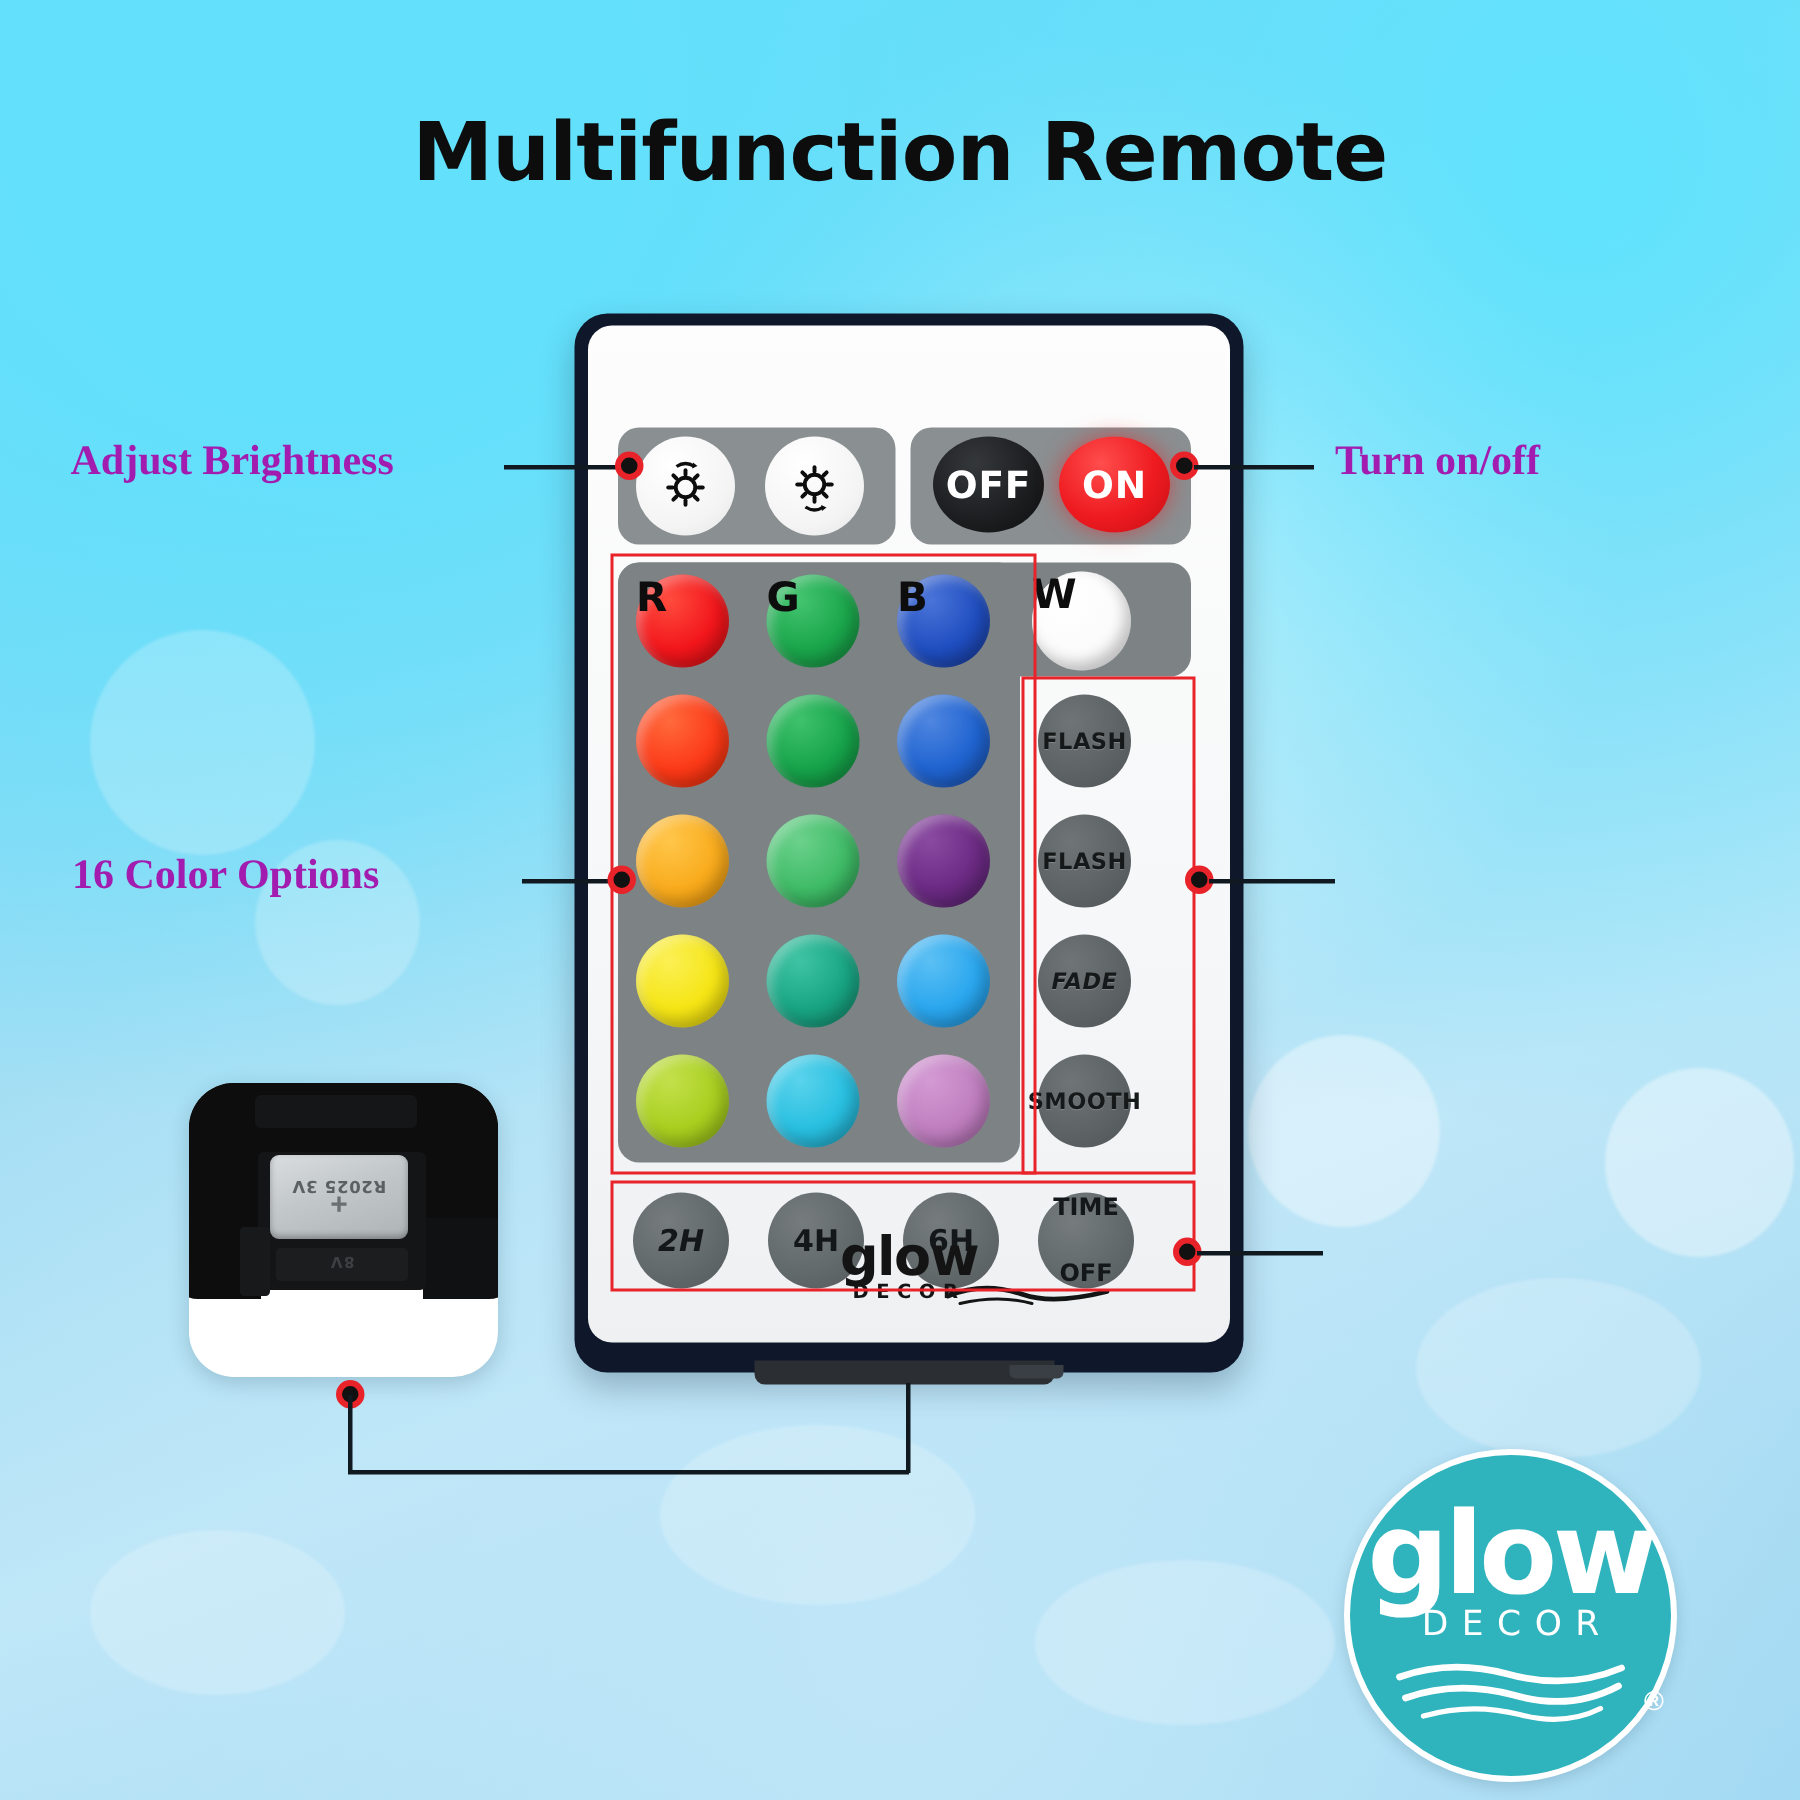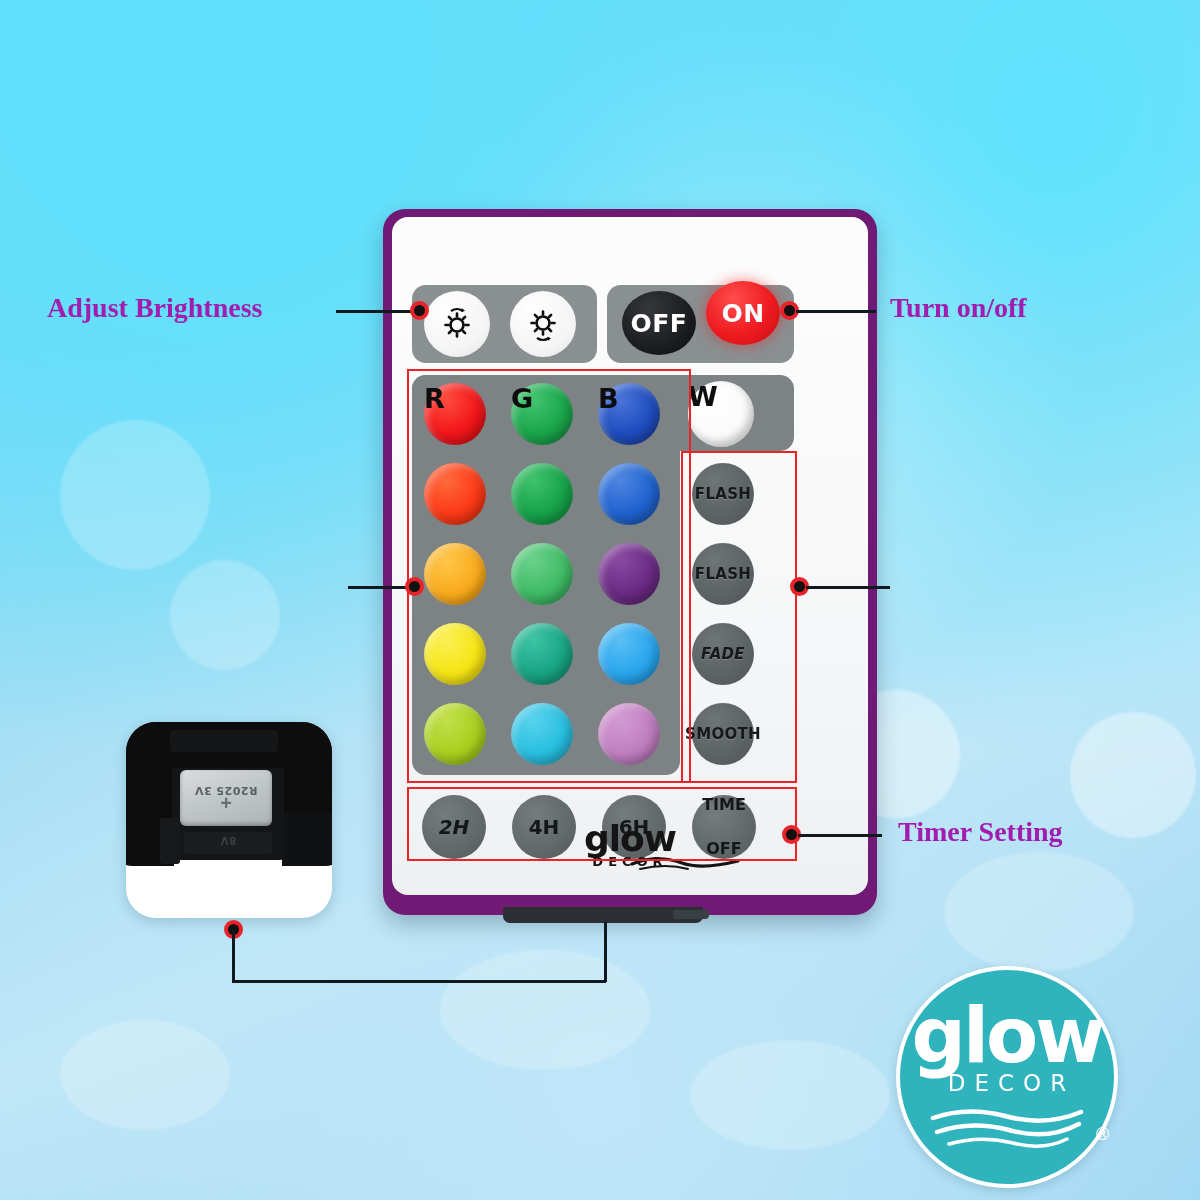--- a/index.html
+++ b/index.html
@@ -34,23 +34,22 @@
   
   .callout{position:absolute;font-size:28px;font-weight:700;color:#a21caf;white-space:nowrap;
            font-family:Liberation Serif, serif;}
   .leader{position:absolute;height:3px;background:#101820;}
   .dot{position:absolute;width:19px;height:19px;border-radius:50%;background:#111;
        border:4px solid #e8232a;box-sizing:border-box;}
 
   
   .remote{
     position:absolute;left:383px;top:209px;width:446px;height:706px;
-    background:#701a75;border-radius:22px;
+    background:#0f172a;border-radius:22px;
     box-shadow:0 10px 22px rgba(20,40,60,.28);
-    padding-left:48px;
   }
   .remote-inner{
     position:absolute;left:9px;top:8px;right:9px;bottom:20px;
     background:linear-gradient(180deg,#fdfdfd 0%,#f6f7f8 60%,#eef0f1 100%);
     border-radius:16px;
   }
   .remote-foot{
     position:absolute;left:120px;bottom:-8px;width:200px;height:16px;
     background:#2b2f33;border-radius:0 0 7px 7px;
   }
@@ -157,20 +156,21 @@
   <div class="bg-base"></div>
   <div class="bokeh faint" style="left:60px;top:420px;width:150px;height:150px;"></div>
   <div class="bokeh faint" style="left:170px;top:560px;width:110px;height:110px;"></div>
   <div class="bokeh soft" style="left:832px;top:690px;width:128px;height:128px;"></div>
   <div class="bokeh soft" style="left:1070px;top:712px;width:126px;height:126px;"></div>
   <div class="bokeh faint" style="left:944px;top:852px;width:190px;height:120px;"></div>
   <div class="bokeh faint" style="left:440px;top:950px;width:210px;height:120px;"></div>
   <div class="bokeh faint" style="left:690px;top:1040px;width:200px;height:110px;"></div>
   <div class="bokeh faint" style="left:60px;top:1020px;width:170px;height:110px;"></div>
 
+  <div class="title">Multifunction Remote</div>
 
   <div class="remote">
     <div class="remote-foot"></div>
     <div class="remote-foot2"></div>
     <div class="remote-inner">
 
       <div class="pad" style="left:20px;top:68px;width:185px;height:78px;"></div>
       <div class="pad" style="left:215px;top:68px;width:187px;height:78px;"></div>
 
       <div class="brightbtn" style="left:32px;top:74px;">
@@ -204,21 +204,21 @@
             <line x1="16" y1="27" x2="13.9" y2="29.1"></line>
           </g>
           <path d="M16 36 q6 4 12 0" fill="none" stroke="#0d0d0d" stroke-width="2.2"></path>
           <path d="M27 38.7 l3 -2.4 l-3.6 -1.6 z" fill="#0d0d0d"></path>
         </svg>
       </div>
 
       <div class="onoff off" style="left:230px;top:74px;">
         <span>OFF</span>
       </div>
-      <div class="onoff on" style="left:314px;top:64px;">
+      <div class="onoff on" style="left:314px;top:74px;">
         <span>ON</span>
       </div>
 
       <div class="pad dark" style="left:20px;top:158px;width:268px;height:400px;"></div>
       <div class="pad dark" style="left:20px;top:158px;width:382px;height:76px;border-radius:14px;"></div>
 
       <div class="cbtn" style="left:32px;top:166px;background:radial-gradient(circle at 36% 28%,#ff4b3e 0%,#f2161b 55%,#cf0d12 100%);">
         <span class="rgbw-letter">R</span>
       </div>
       <div class="cbtn" style="left:119px;top:166px;background:radial-gradient(circle at 36% 28%,#43c46f 0%,#1aa64b 55%,#148a3d 100%);">
@@ -286,33 +286,33 @@
 
     <div class="hl" style="left:24px;top:160px;width:284px;height:414px;"></div>
     <div class="hl" style="left:298px;top:242px;width:116px;height:332px;"></div>
     <div class="hl" style="left:24px;top:578px;width:390px;height:74px;"></div>
   </div>
 
   <div class="callout" style="left:47px;top:292px;">Adjust Brightness</div>
   <div class="leader" style="left:336px;top:310px;width:78px;"></div>
   <div class="dot" style="left:410px;top:301px;"></div>
 
+  <div class="callout" style="left:48px;top:568px;">16 Color Options</div>
   <div class="leader" style="left:348px;top:586px;width:68px;"></div>
   <div class="dot" style="left:405px;top:577px;"></div>
 
   <div class="dot" style="left:780px;top:301px;"></div>
   <div class="leader" style="left:796px;top:310px;width:80px;"></div>
   <div class="callout" style="left:890px;top:292px;">Turn on/off</div>
 
   <div class="dot" style="left:790px;top:577px;"></div>
   <div class="leader" style="left:806px;top:586px;width:84px;"></div>
 
   <div class="dot" style="left:782px;top:825px;"></div>
   <div class="leader" style="left:798px;top:834px;width:84px;"></div>
-  <div class="callout" style="left:898px;top:816px;">Timer Setting</div>
 
   <div class="inset">
     <div class="inset-black-l"></div>
     <div class="inset-black-r"></div>
     <div class="inset-black-top">
       <div class="inset-emboss"></div>
     </div>
     <div class="door"></div>
     <div class="coin">
       <div class="coin-txt">R2025 3V</div>

